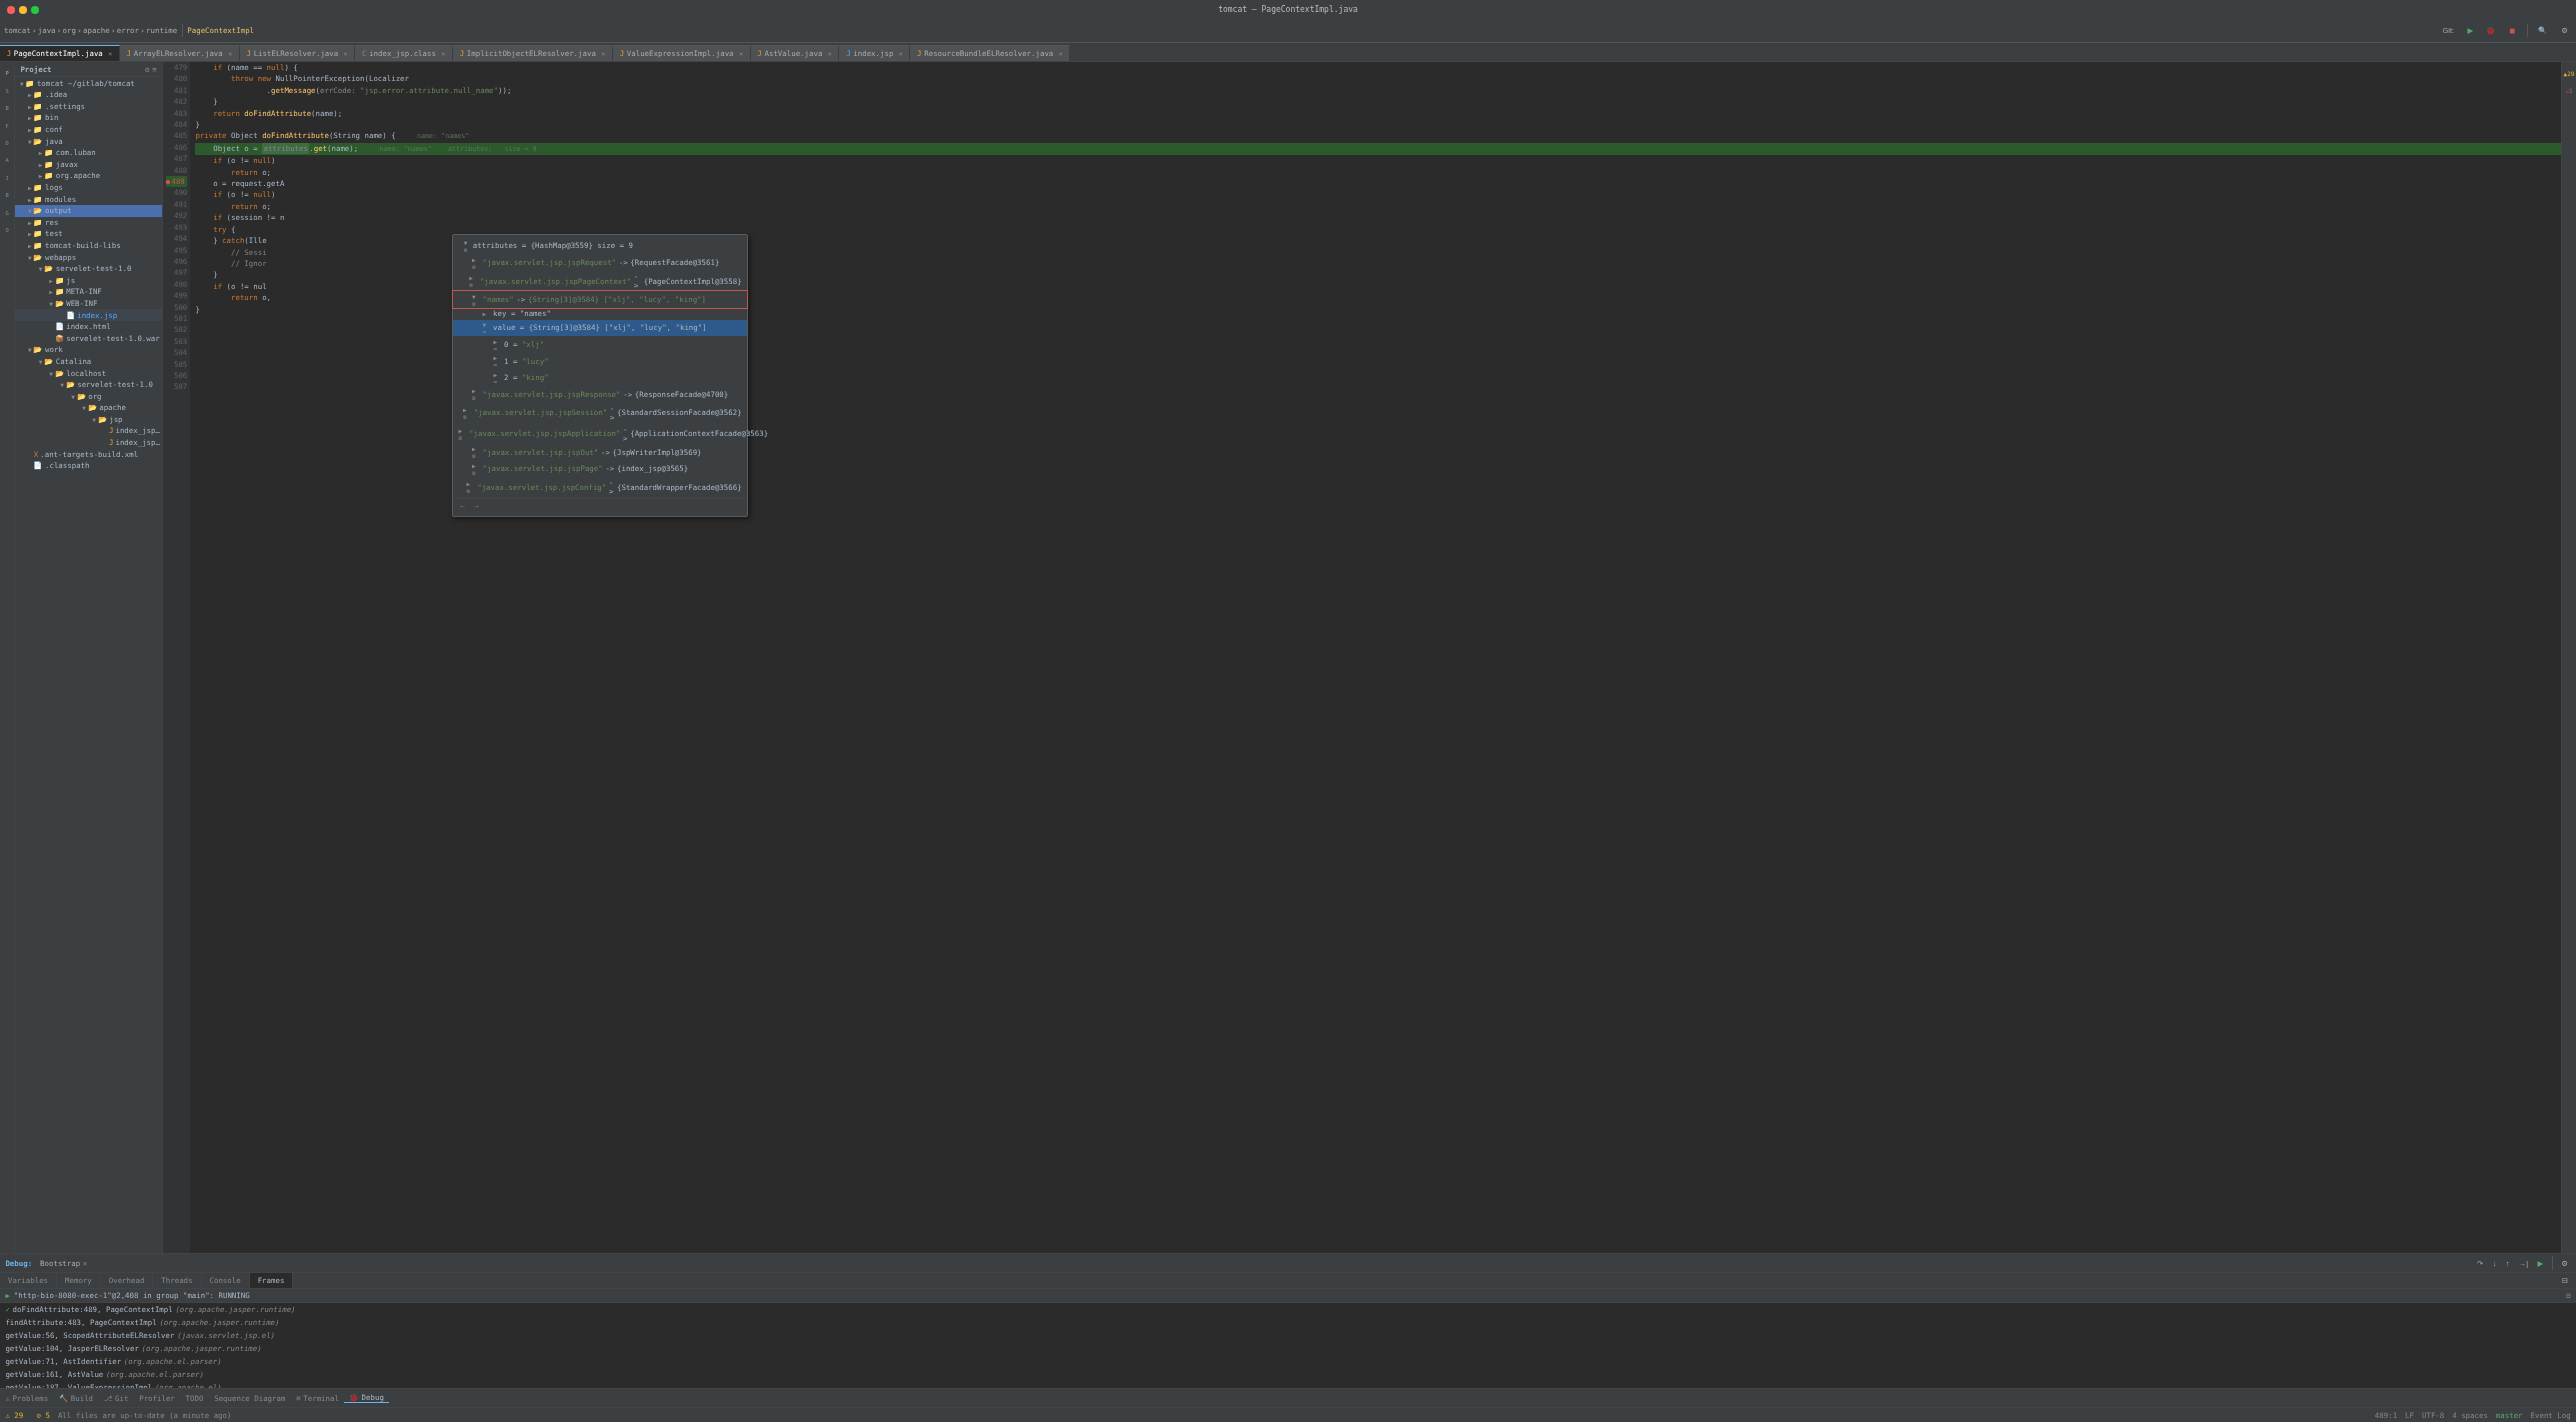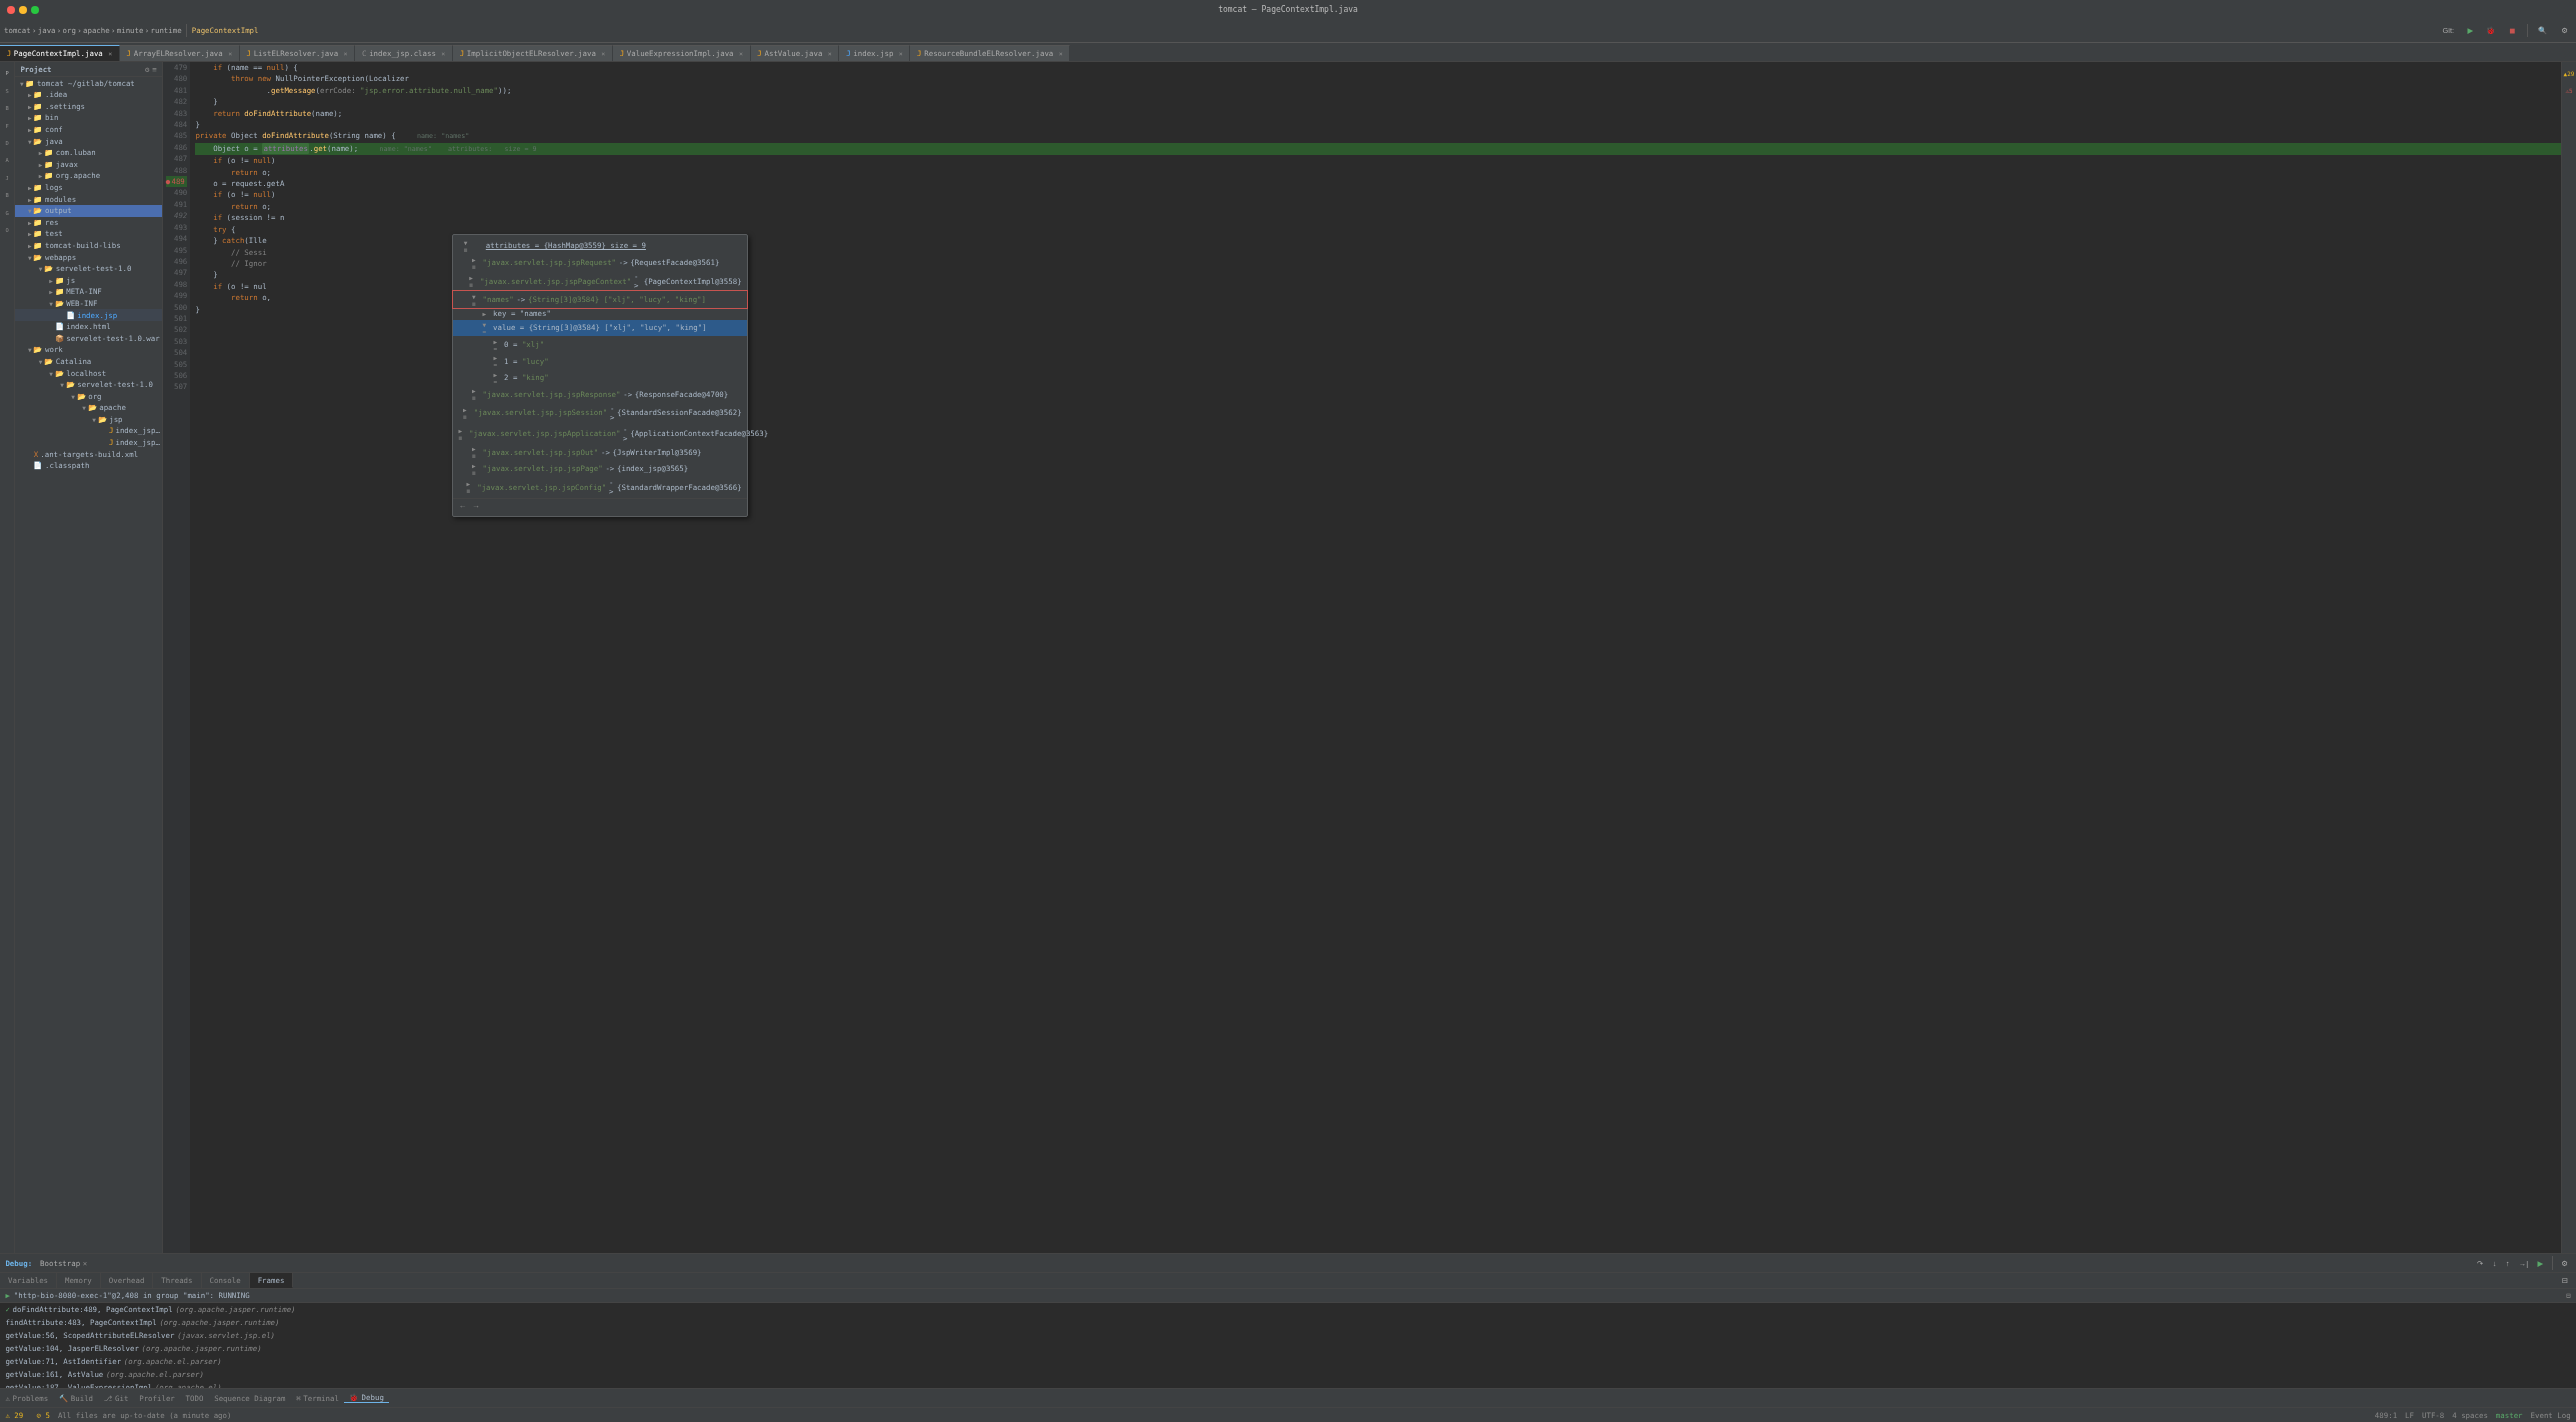--- a/index.html
+++ b/index.html
@@ -124,21 +124,21 @@
 <div id="main-toolbar">
   <div class="nav-path">
     <span>tomcat</span>
     <span> › </span>
     <span>java</span>
     <span> › </span>
     <span>org</span>
     <span> › </span>
     <span>apache</span>
     <span> › </span>
-    <span>minute</span>
+    <span>error</span>
     <span> › </span>
     <span>runtime</span>
   </div>
   <div class="toolbar-sep"></div>
   <span style="color:#e8bf6a; margin-right:5.4px;">PageContextImpl</span>
   <div style="margin-left:auto; display:flex; align-items:center; gap:5.4px;">
     <button class="toolbar-btn">Git:</button>
     <button class="toolbar-btn" style="color:#59a869;">▶</button>
     <button class="toolbar-btn" style="color:#59a869;">🐞</button>
     <button class="toolbar-btn" style="color:#c75450;">◼</button>
@@ -523,21 +523,21 @@
         <div class="code-line">}</div>
       </div>
     </div>
 
     <div id="debug-popup">
       <div id="debug-popup-inner">
 
         <div class="popup-row">
           <span class="popup-indent" style="width:5.4px;"></span>
           <span class="popup-arrow">▼ ≡</span>
-          <span class="popup-key" style="margin-left:14px;text-decoration:underline;">attributes = {HashMap@3559} size = 9</span>
+          <span class="popup-key" style="margin-left:1px;">attributes = {HashMap@3559} size = 9</span>
         </div>
 
         <div class="popup-row">
           <span class="popup-indent" style="width:13.5px;"></span>
           <span class="popup-arrow">▶ ≡</span>
           <span class="popup-key" style="margin-left:2.7px; color:#6a8759;">"javax.servlet.jsp.jspRequest"</span>
           <span class="popup-arrow-val"> -&gt; </span>
           <span class="popup-value type-ref">{RequestFacade@3561}</span>
         </div>
 

